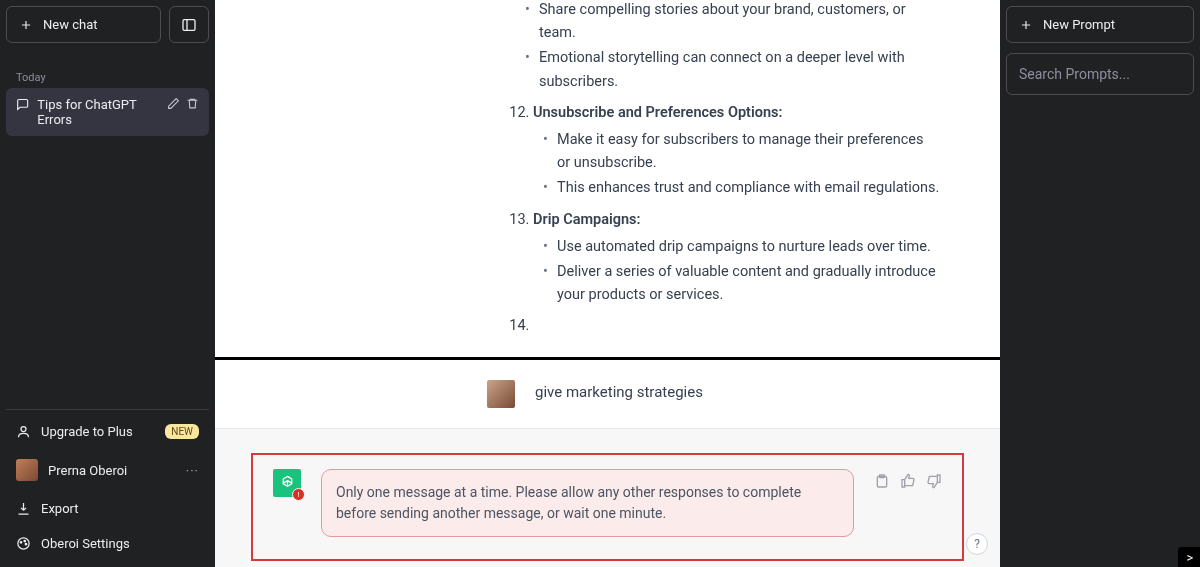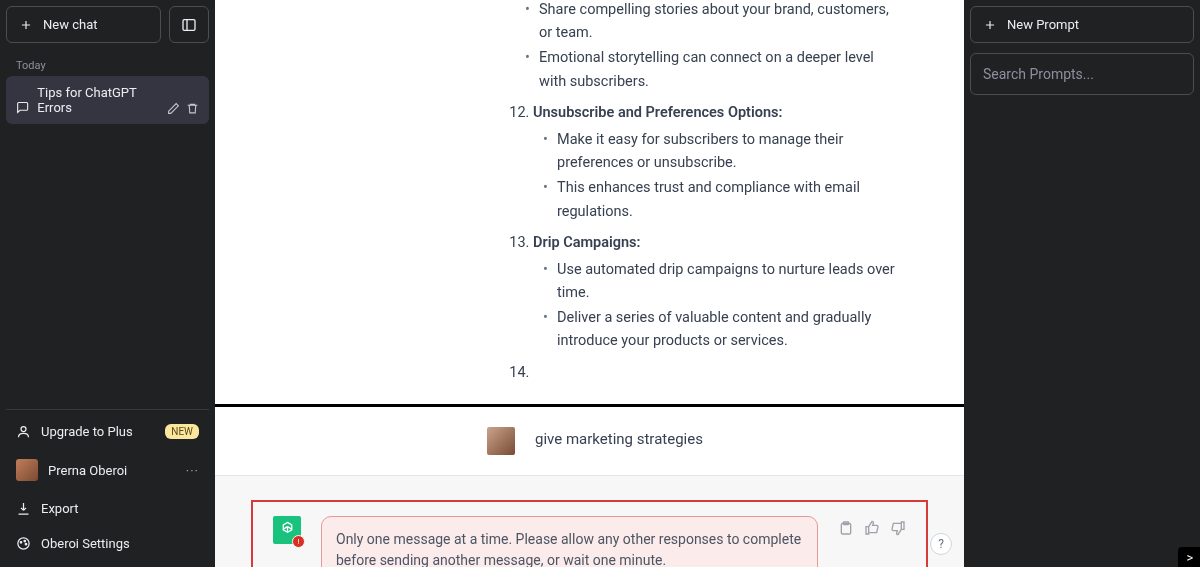--- a/index.html
+++ b/index.html
@@ -1,22 +1,22 @@
 <!DOCTYPE html>
 <html><head>
 <meta charset="utf-8">
 <style>
 *{box-sizing:border-box;margin:0;padding:0;font-family:-apple-system,BlinkMacSystemFont,"Segoe UI",Roboto,sans-serif}
 body{width:1200px;height:567px;display:flex;overflow:hidden;background:#fff;color:#353740}
 .left-sidebar{width:215px;background:#202123;display:flex;flex-direction:column;color:#ececf1;padding:6px}
-.sidebar-top{display:flex;gap:8px;margin-bottom:8px}
+.sidebar-top{display:flex;gap:8px;margin-bottom:20px}
 .new-chat-btn{flex:1;display:flex;align-items:center;gap:10px;padding:10px 12px;border:1px solid #4d4d4f;border-radius:6px;font-size:13px;cursor:pointer}
 .collapse-btn{width:40px;display:flex;align-items:center;justify-content:center;border:1px solid #4d4d4f;border-radius:6px;cursor:pointer}
 .today-label{font-size:11px;color:#8e8ea0;padding:8px 10px 4px}
-.chat-item{display:flex;align-items:flex-end;gap:8px;padding:9px 10px;background:#343541;border-radius:6px;font-size:13px;cursor:pointer}
+.chat-item{display:flex;align-items:flex-start;gap:8px;padding:9px 10px;background:#343541;border-radius:6px;font-size:13px;cursor:pointer}
 .chat-item .chat-icons{margin-left:auto;display:flex;gap:6px;opacity:.8}
 .sidebar-spacer{flex:1}
 .sidebar-bottom{border-top:1px solid #3a3a3c;padding-top:4px;display:flex;flex-direction:column}
 .sb-row{display:flex;align-items:flex-start;gap:10px;padding:10px 10px;font-size:13px;cursor:pointer;border-radius:6px}
 .badge-new{margin-left:auto;background:#fae69e;color:#5d4a14;font-size:10px;font-weight:400;padding:2px 6px;border-radius:6px}
 .user-row{display:flex;align-items:center;gap:10px;padding:10px 10px;font-size:13px;cursor:pointer}
 .user-row .dots{margin-left:auto;opacity:.6;letter-spacing:1px}
 .avatar-sm{width:22px;height:22px;border-radius:3px;background:linear-gradient(135deg,#c27e5a,#7a4a33)}
 .main{flex:1;display:flex;flex-direction:column;background:#fff;position:relative}
 .content{flex:1;overflow:auto}
@@ -31,21 +31,21 @@
 .user-ava{width:28px;height:28px;border-radius:2px;background:linear-gradient(135deg,#c9a58b,#7a4a33)}
 .user-text{font-size:15px;color:#374151;padding-top:3px}
 .error-section{background:#f7f7f8;border-top:1px solid #e5e5e5;padding:24px 36px 28px 36px}
 .error-row{display:flex;gap:20px;padding:14px 20px 22px 20px;border:2.5px solid #d63b3b;align-items:flex-start}
 .gpt-ava{width:28px;height:28px;border-radius:2px;background:#19c37d;display:flex;align-items:center;justify-content:center;color:#fff;font-size:14px;position:relative}
 .gpt-ava .errdot{position:absolute;bottom:-4px;right:-4px;width:13px;height:13px;border-radius:50%;background:#d93025;border:1.5px solid #f7f7f8;color:#fff;font-size:8px;display:flex;align-items:center;justify-content:center}
 .error-box{flex:1;border:1px solid #e49a9a;background:#fcebeb;border-radius:10px;padding:12px 14px;font-size:14px;color:#4b5563;line-height:1.5}
 .action-icons{display:flex;gap:10px;color:#a1a1aa;padding-top:4px}
 .below-error{display:flex;flex-direction:column;align-items:center;padding:8px 0 0}
 .help-btn{position:absolute;bottom:12px;right:12px;width:22px;height:22px;border:1px solid #d1d5db;border-radius:50%;display:flex;align-items:center;justify-content:center;font-size:12px;color:#6b7280;background:#fff;cursor:pointer}
-.right-sidebar{width:236px;background:#202123;color:#ececf1;display:flex;flex-direction:column;padding:6px;gap:10px}
+.right-sidebar{width:200px;background:#202123;color:#ececf1;display:flex;flex-direction:column;padding:6px;gap:10px}
 .new-prompt{display:flex;align-items:center;gap:10px;padding:10px 12px;border:1px solid #4d4d4f;border-radius:6px;font-size:13px;cursor:pointer}
 .search-prompts{padding:12px;border:1px solid #4d4d4f;border-radius:6px;background:transparent;color:#7dd3fc;font-size:14px;outline:none}
 .search-prompts::placeholder{color:#8e8ea0}
 .terminal-chip{position:absolute;bottom:0;right:-2px;width:24px;height:20px;background:#000;color:#fff;font-size:13px;display:flex;align-items:center;justify-content:center;border-top-left-radius:4px}
 svg{display:block}
 </style>
 </head>
 <body>
 
 <div class="left-sidebar">

